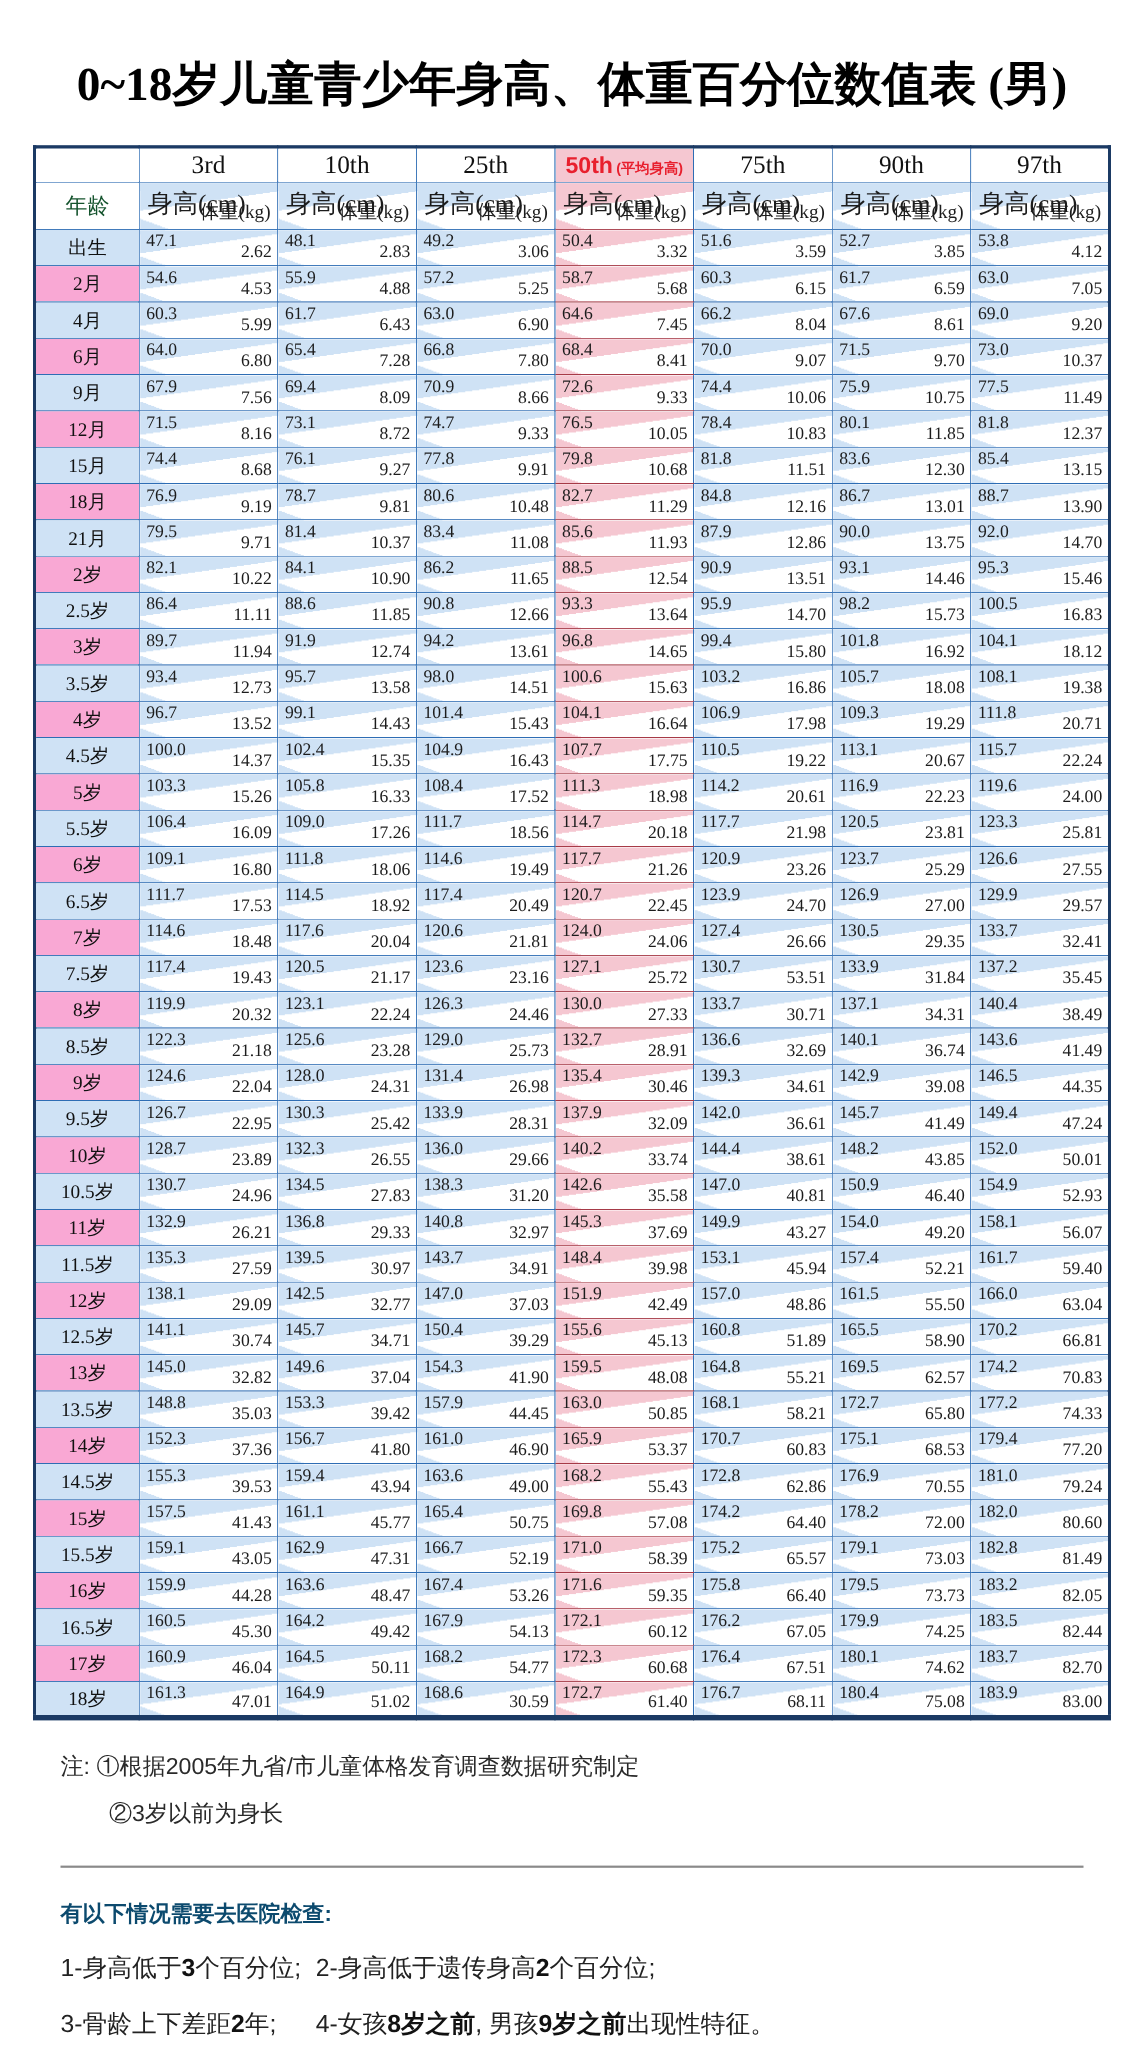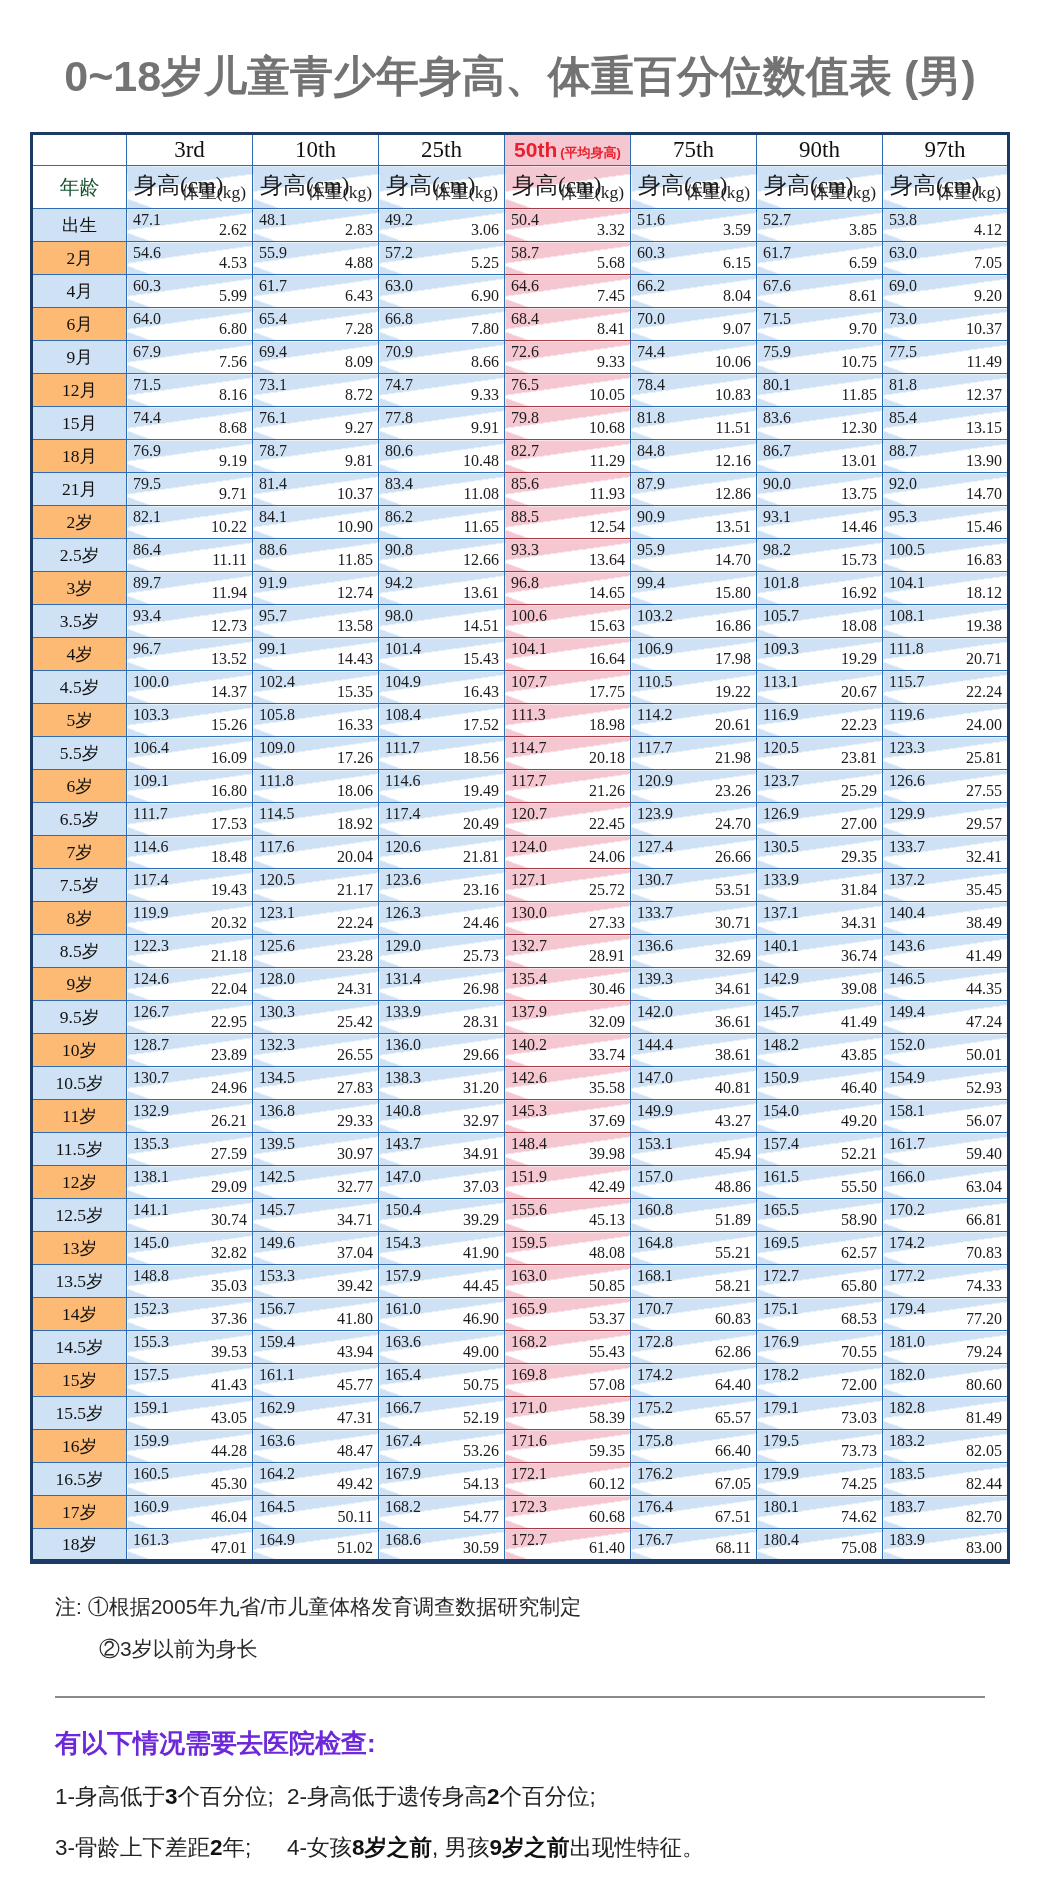--- a/index.html
+++ b/index.html
@@ -8,22 +8,22 @@
     width:1040px; height:1882px; position:relative; overflow:hidden;
     font-family:"Liberation Sans", sans-serif; color:#1c1c1c;
   }
   :root{
     --blue:#cfe2f5; --pink:#f5c7d1; --grid:#2e6db4; --navy:#1b3a64;
     --red:#e8202e; --dkred:#a63a47; --ink:#1c1c1c;
   }
   
   .title{
     margin-top:48px; text-align:center;
-    font-size:43px; font-weight:800; letter-spacing:0px; color:#737373;
-    font-family:Liberation Sans, sans-serif;
+    font-size:43px; font-weight:800; letter-spacing:0px; color:#000000;
+    font-family:Liberation Serif, serif;
   }
   
   table{
     border-collapse:collapse; table-layout:fixed;
     width:980px; margin:26px 30px 0 30px;
     border:3px solid var(--navy); border-bottom-width:5px;padding-left:34px;
   }
   col.agecol{ width:95px; }
   th,td{ border:1.5px solid var(--grid); padding:0; position:relative; font-weight:normal; }
   tr.phead{ height:32px; }
@@ -47,36 +47,36 @@
       linear-gradient(200deg, rgba(0,0,0,0) 89%, var(--c) 89%),
       linear-gradient(172deg, var(--c) 42%, rgba(0,0,0,0) 42%),
       #fff;
   }
   .split.pk{ --c:var(--pink); }
   td.pk, th.pk{ border-bottom-color:var(--dkred); }
   .hlab{ position:absolute; top:4px; left:7px; font-family:"Liberation Serif", serif; font-size:23px; }
   .wlab{ position:absolute; bottom:4px; right:6px; font-family:"Liberation Serif", serif; font-size:17.5px; }
   tr.data{ height:33px; }
   th.age{
-    background:#fdba74; font-family:"Liberation Serif", serif; font-size:17.5px;
+    background:#f9a8d4; font-family:"Liberation Serif", serif; font-size:17.5px;
     text-align:center; vertical-align:middle; color:#111;
   }
   th.age.alt{ background:var(--blue); }
   .hval{ position:absolute; top:2px; left:6px; font-family:"Liberation Serif", serif; font-size:16px; }
   .wval{ position:absolute; bottom:2px; right:5px; font-family:"Liberation Serif", serif; font-size:16px; }
   
   .notes{ display:flex; margin:22px 55px 0 55px; font-size:21px; color:#2a2a2a; }
   .notes-left{ width:485px; }
   .notes-right{ flex:1; }
   .nline{ line-height:42px; white-space:nowrap; }
   .indent{ margin-left:44px; }
   .notes b{ font-weight:700; color:#111; }
   
   .divider{ border:none; border-top:2px solid #8a8a8a; margin:26px 55px 0 55px; }
-  .adv-head{ margin:28px 0 0 55px; font-size:26px; font-weight:800; color:#6d28d9; }
+  .adv-head{ margin:28px 0 0 55px; font-size:20px; font-weight:800; color:#0c4a6e; }
   .advrow{ display:flex; margin:20px 0 0 55px; font-size:22.5px; color:#222; }
   .advrow .item:first-child{ width:232px; }
   .advrow b{ font-weight:800; color:#111; }
 </style>
 </head>
 <body>
 
 <h1 class="title">0~18岁儿童青少年身高、体重百分位数值表 (男)</h1>
 
 <table id="growth-table">

